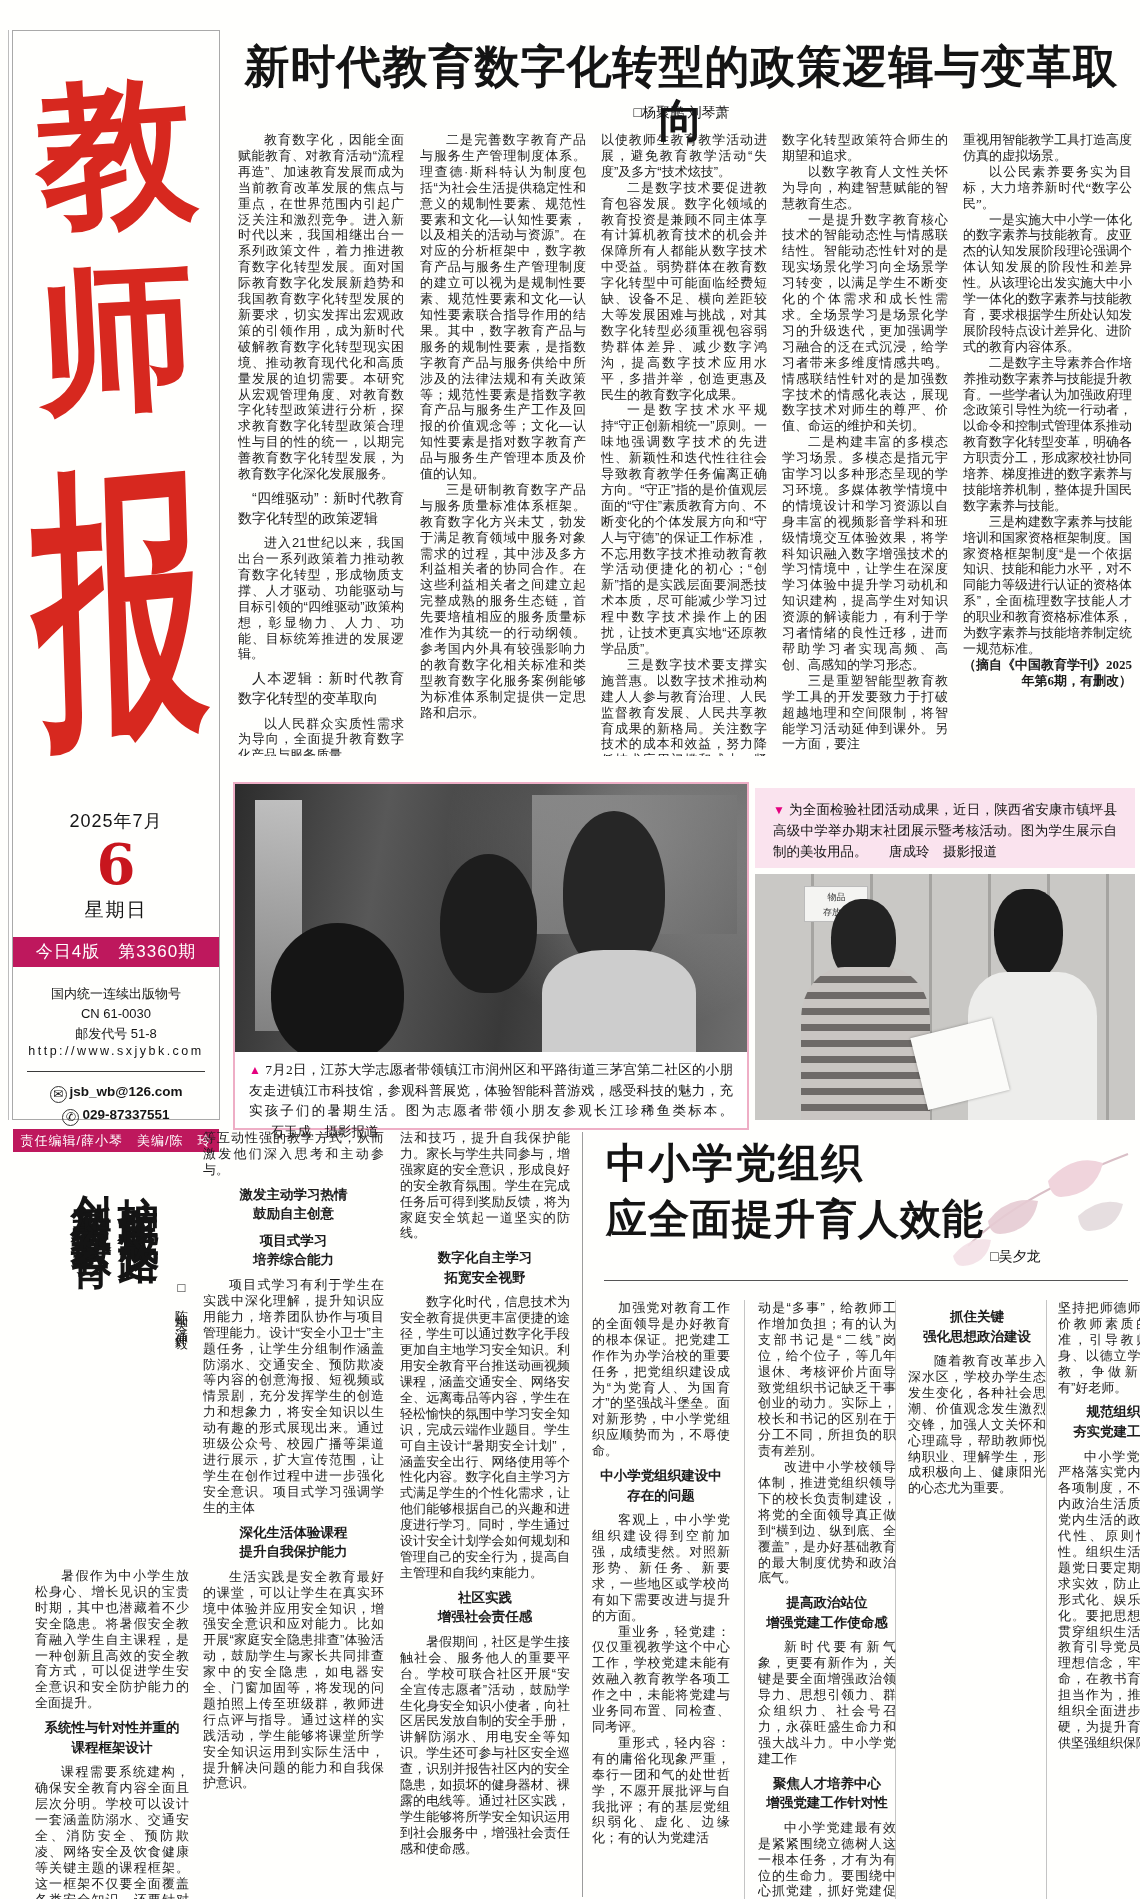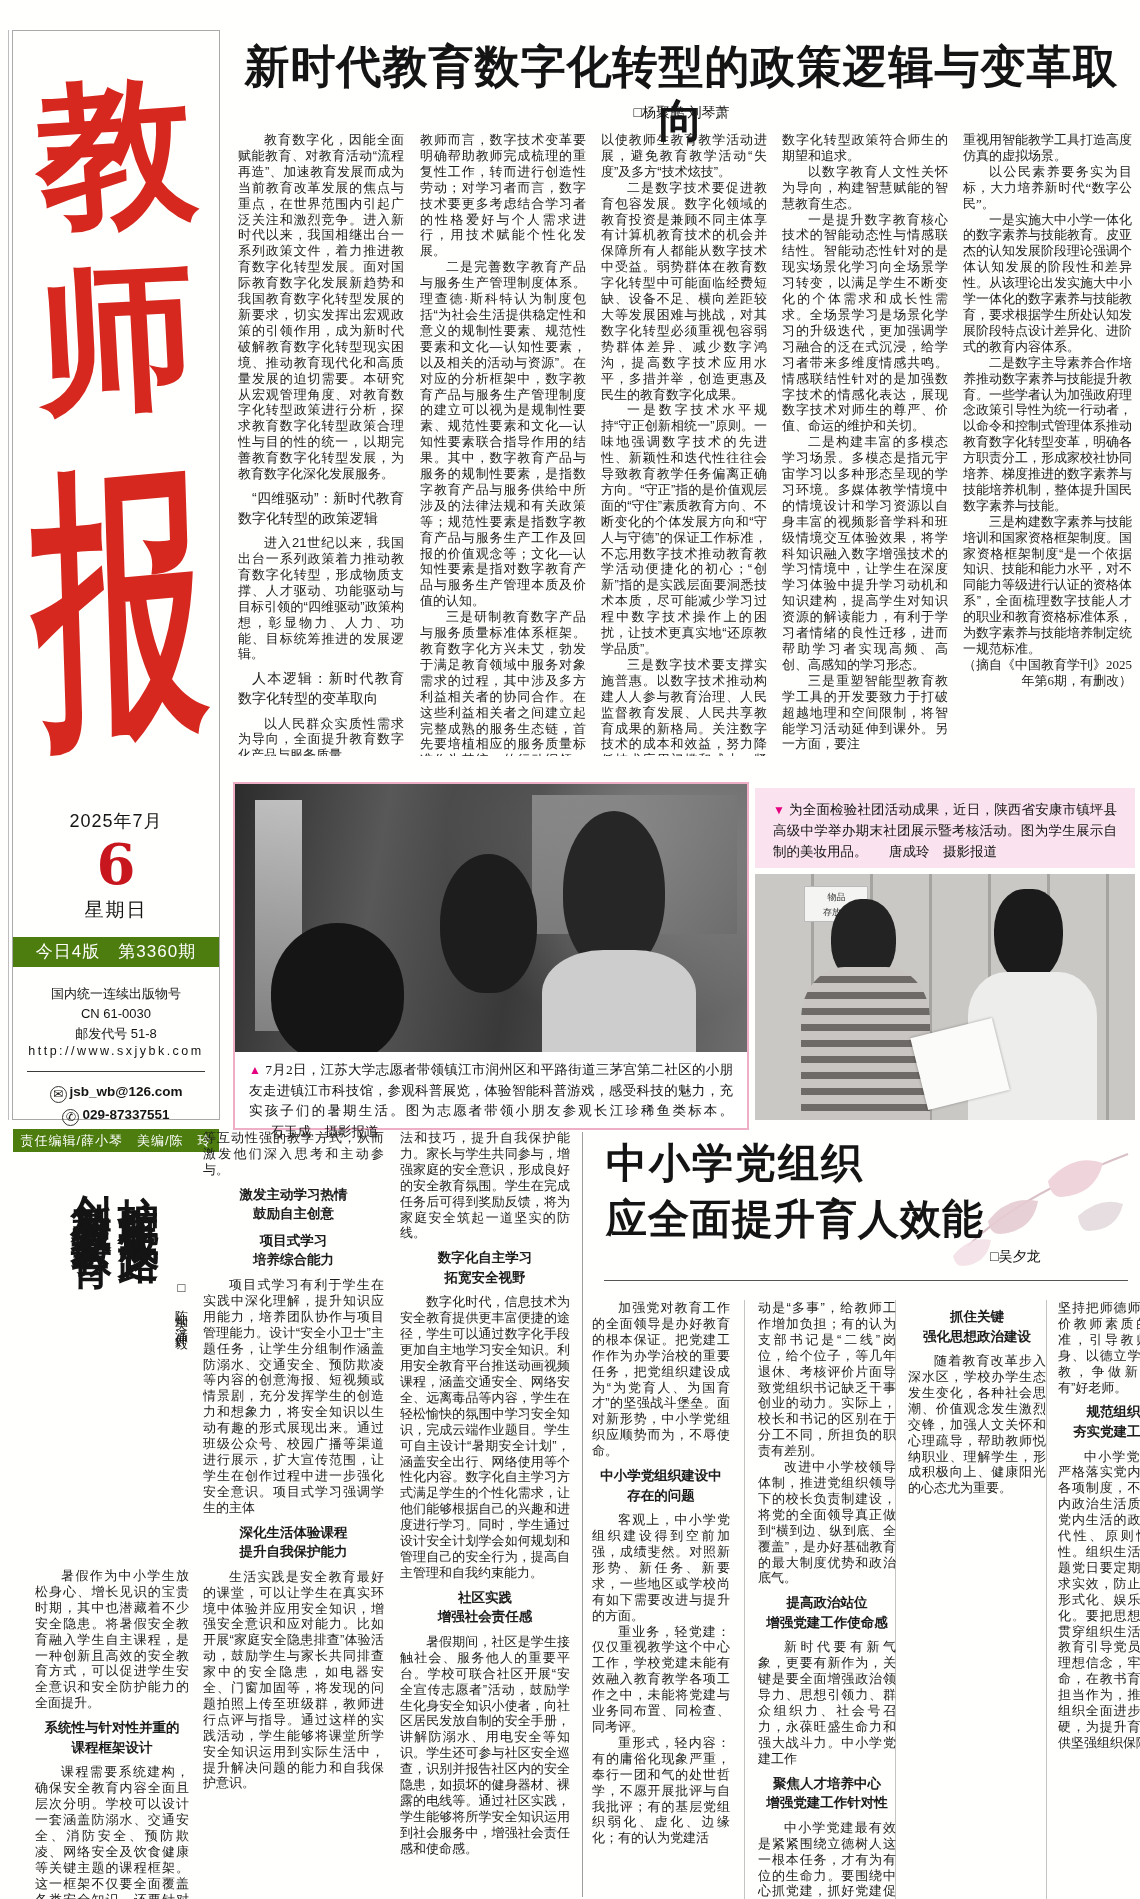--- a/index.html
+++ b/index.html
@@ -11,21 +11,21 @@
             box-shadow:-3px 0 0 #fff, -4px 0 0 #bdbdbd;}
   .mh-char{position:absolute;left:0;width:100%;text-align:center;color:#d7281f;
            font-family:"DejaVu Serif","Liberation Serif",serif;font-weight:bold;line-height:1;}
   #mh-c1{top:42px;font-size:158px;transform:rotate(-4deg);}
   #mh-c2{top:228px;font-size:158px;transform:rotate(-3deg);}
   #mh-c3{top:428px;font-size:168px;transform:scale(1.02,1.72) rotate(-3deg);transform-origin:50% 0;}
   .mh-line{position:absolute;left:0;width:100%;text-align:center;}
   #mh-date{top:778px;font-size:18px;letter-spacing:1px;}
   #mh-day{top:800px;font-size:56px;color:#c8161e;font-family:"DejaVu Serif",serif;font-weight:bold;}
   #mh-week{top:866px;font-size:19px;letter-spacing:2px;}
-  .graybar{position:absolute;left:0;width:100%;background:#4d7c0f;color:#fff;text-align:center;}
+  .graybar{position:absolute;left:0;width:100%;background:#be185d;color:#fff;text-align:center;}
   #mh-bar1{top:906px;height:30px;line-height:30px;font-size:17px;letter-spacing:1px;}
   .mh-info{position:absolute;left:0;width:100%;text-align:center;font-size:13px;}
   #mh-i1{top:954px;} #mh-i2{top:975px;} #mh-i3{top:994px;}
   #mh-i4{top:1013px;letter-spacing:2.5px;font-size:12.5px;}
   #mh-rule{top:1040px;left:14px;width:178px;border-top:1px solid #3a3a3a;position:absolute;}
   #mh-mail{top:1053px;font-weight:bold;font-size:13.5px;}
   #mh-tel{top:1076px;font-weight:bold;font-size:13.5px;}
   .mh-ico{display:inline-block;font-size:12px;border:1px solid #333;border-radius:50%;
           width:15px;height:15px;line-height:15px;margin-right:3px;vertical-align:-2px;}
   #mh-bar2{top:1098px;height:23px;line-height:23px;font-size:13px;letter-spacing:1px;}
@@ -34,21 +34,21 @@
            letter-spacing:1px;line-height:1.2;}
   #lead-by{left:228px;top:104px;width:907px;text-align:center;font-size:14px;
            font-family:"Liberation Serif","DejaVu Serif",serif;}
   .col{position:absolute;top:132px;height:624px;overflow:hidden;font-size:13px;line-height:15.9px;
        text-align:justify;color:#1c1c1c;}
   #lc1{left:238px;width:166px;} #lc2{left:420px;width:166px;} #lc3{left:601px;width:166px;}
   #lc4{left:782px;width:166px;} #lc5{left:963px;width:169px;}
   .f-p{text-indent:2em;} .f-c{}
   .f-k{text-indent:2em;font-family:"Liberation Serif","DejaVu Serif",serif;}
   .lead .f-h{font-weight:400;font-size:14px;line-height:1.4;margin:7px 0;text-indent:1em;}
-  .f-a{text-align:right;font-family:"Liberation Serif",serif;}
+  .f-a{text-align:right;font-family:"Liberation Serif",serif;font-weight:bold;}
   
   #photo-left-unit{left:233px;top:782px;width:512px;height:344px;border:2px solid #eeaec6;background:#fff;}
   #photo-left{position:absolute;left:0;top:0;width:100%;height:268px;overflow:hidden;
     background:radial-gradient(circle at 78% 22%,rgba(255,255,255,.3),transparent 42%),
                linear-gradient(100deg,#2c2c2c 0%,#585858 28%,#393939 55%,#6e6e6e 100%);}
   .ph{position:absolute;}
   #pl-panel{left:4%;top:6%;width:9%;height:86%;background:linear-gradient(#d6d6d6,#8d8d8d);opacity:.85;}
   #pl-tank{left:58%;top:4%;width:40%;height:52%;background:linear-gradient(120deg,#9e9e9e,#6a6a6a);opacity:.7;}
   .head{border-radius:50% 50% 46% 46%;}
   #pl-boy{left:7%;top:52%;width:26%;height:52%;background:#151515;}
@@ -129,21 +129,20 @@
     <div id="lead-hl" class="abs">新时代教育数字化转型的政策逻辑与变革取向</div>
     <div id="lead-by" class="abs">□杨聚鹏  刘琴萧</div>
     <div id="lc1" class="col">
         <div class="f-p">教育数字化，因能全面赋能教育、对教育活动“流程再造”、加速教育发展而成为当前教育改革发展的焦点与重点，在世界范围内引起广泛关注和激烈竞争。进入新时代以来，我国相继出台一系列政策文件，着力推进教育数字化转型发展。面对国际教育数字化发展新趋势和我国教育数字化转型发展的新要求，切实发挥出宏观政策的引领作用，成为新时代破解教育数字化转型现实困境、推动教育现代化和高质量发展的迫切需要。本研究从宏观管理角度、对教育数字化转型政策进行分析，探求教育数字化转型政策合理性与目的性的统一，以期完善教育数字化转型发展，为教育数字化深化发展服务。</div>
         <div class="f-h">“四维驱动”：新时代教育数字化转型的政策逻辑</div>
         <div class="f-p">进入21世纪以来，我国出台一系列政策着力推动教育数字化转型，形成物质支撑、人才驱动、功能驱动与目标引领的“四维驱动”政策构想，彰显物力、人力、功能、目标统筹推进的发展逻辑。</div>
         <div class="f-h">人本逻辑：新时代教育数字化转型的变革取向</div>
         <div class="f-k">以人民群众实质性需求为导向，全面提升教育数字化产品与服务质量。</div>
       </div>
     <div id="lc2" class="col">
-        <div class="f-c">教师而言，数字技术变革要明确帮助教师完成梳理的重复性工作，转而进行创造性劳动；对学习者而言，数字技术要更多考虑结合学习者的性格爱好与个人需求进行，用技术赋能个性化发展。</div>
         <div class="f-p">二是完善数字教育产品与服务生产管理制度体系。理查德·斯科特认为制度包括“为社会生活提供稳定性和意义的规制性要素、规范性要素和文化—认知性要素，以及相关的活动与资源”。在对应的分析框架中，数字教育产品与服务生产管理制度的建立可以视为是规制性要素、规范性要素和文化—认知性要素联合指导作用的结果。其中，数字教育产品与服务的规制性要素，是指数字教育产品与服务供给中所涉及的法律法规和有关政策等；规范性要素是指数字教育产品与服务生产工作及回报的价值观念等；文化—认知性要素是指对数字教育产品与服务生产管理本质及价值的认知。</div>
         <div class="f-p">三是研制教育数字产品与服务质量标准体系框架。教育数字化方兴未艾，勃发于满足教育领域中服务对象需求的过程，其中涉及多方利益相关者的协同合作。在这些利益相关者之间建立起完整成熟的服务生态链，首先要培植相应的服务质量标准作为其统一的行动纲领。参考国内外具有较强影响力的教育数字化相关标准和类型教育数字化服务案例能够为标准体系制定提供一定思路和启示。</div>
       </div>
     <div id="lc3" class="col">
         <div class="f-c">以使教师生教育教学活动进展，避免教育教学活动“失度”及多方“技术炫技”。</div>
         <div class="f-p">二是数字技术要促进教育包容发展。数字化领域的教育投资是兼顾不同主体享有计算机教育技术的机会并保障所有人都能从数字技术中受益。弱势群体在教育数字化转型中可能面临经费短缺、设备不足、横向差距较大等发展困难与挑战，对其数字化转型必须重视包容弱势群体差异、减少数字鸿沟，提高数字技术应用水平，多措并举，创造更惠及民生的教育数字化成果。</div>
         <div class="f-p">一是数字技术水平规持“守正创新相统一”原则。一味地强调数字技术的先进性、新颖性和迭代性往往会导致教育教学任务偏离正确方向。“守正”指的是价值观层面的“守住”素质教育方向、不断变化的个体发展方向和“守人与守德”的保证工作标准，不忘用数字技术推动教育教学活动便捷化的初心；“创新”指的是实践层面要洞悉技术本质，尽可能减少学习过程中数字技术操作上的困扰，让技术更真实地“还原教学品质”。</div>
         <div class="f-p">三是数字技术要支撑实施普惠。以数字技术推动构建人人参与教育治理、人民监督教育发展、人民共享教育成果的新格局。关注数字技术的成本和效益，努力降低技术应用门槛和成本，紧扣师生教育活动的实际需求，有利于增加师生群体的获得感、幸福感和安全感，确保教育</div>
       </div>
     <div id="lc4" class="col">

